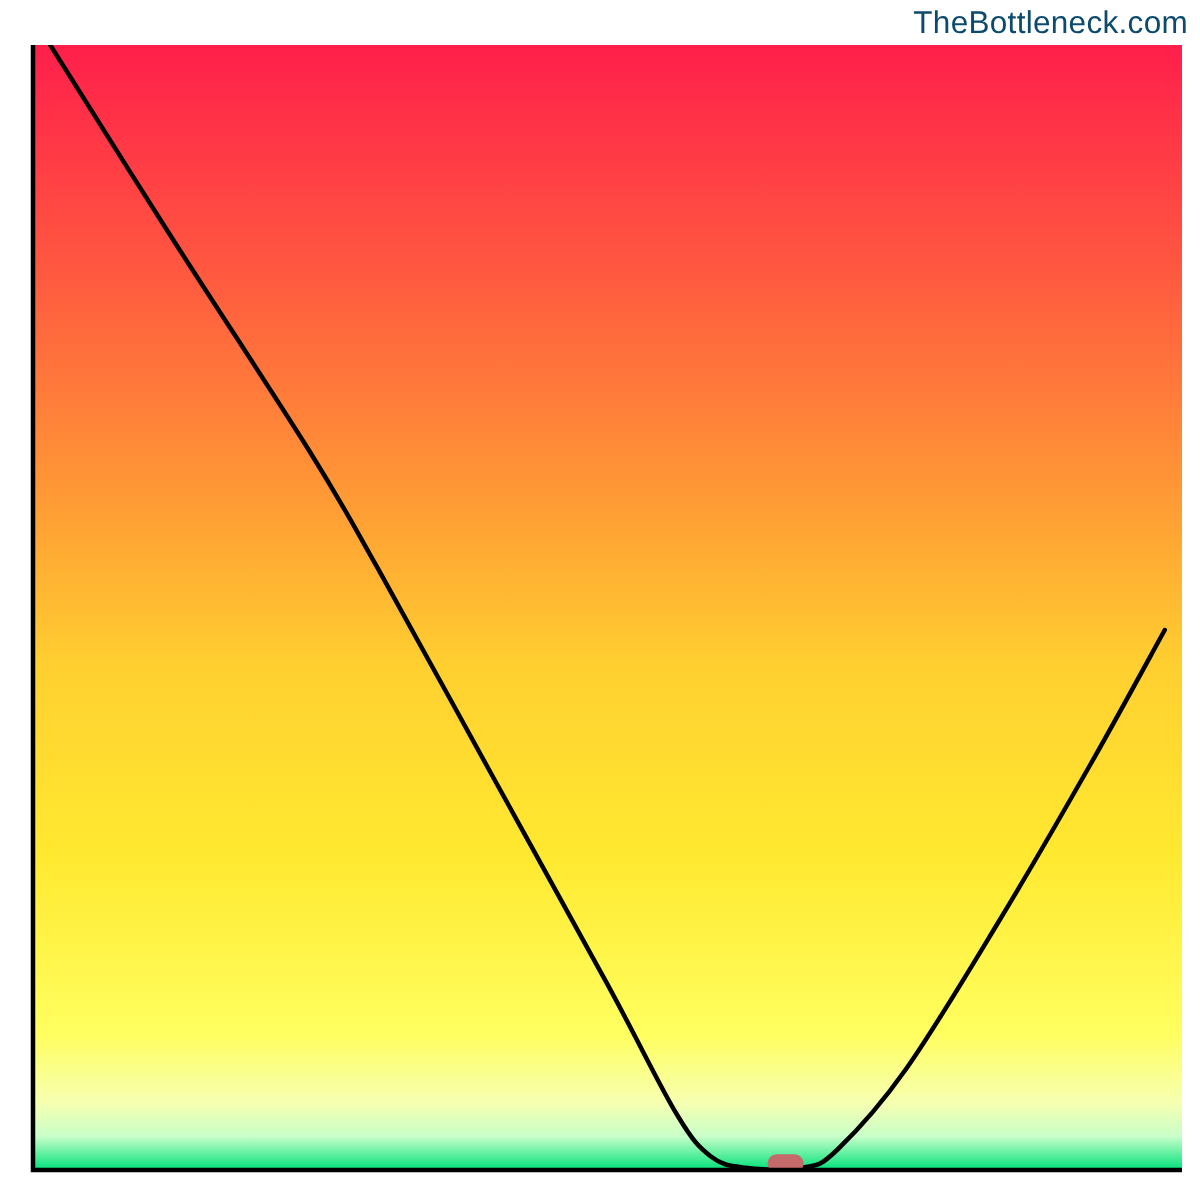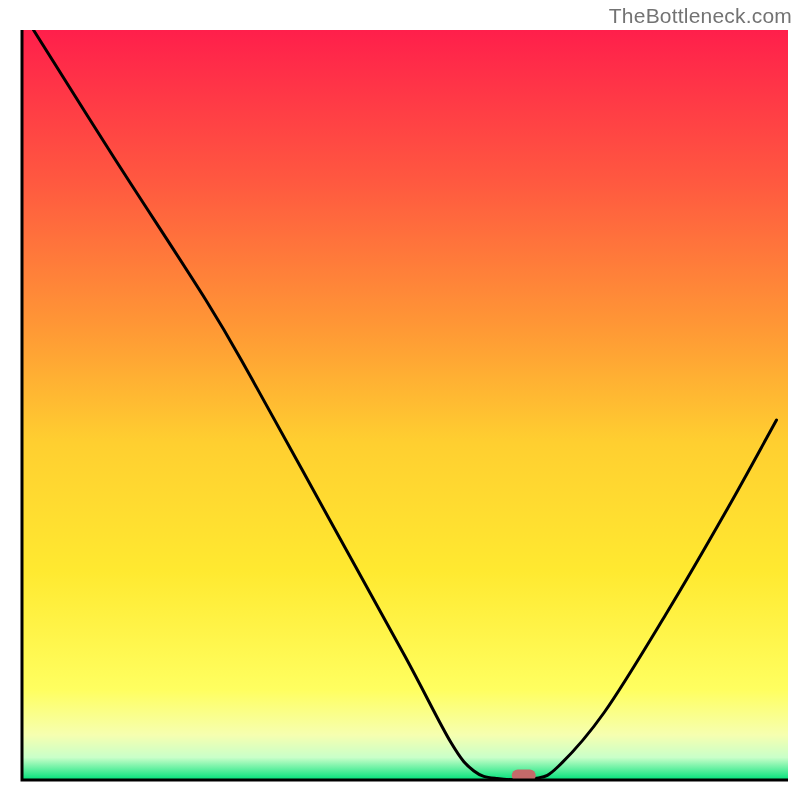--- a/index.html
+++ b/index.html
@@ -15,21 +15,21 @@
     position: relative;
     width: 800px;
     height: 800px;
   }
   .watermark {
     position: absolute;
     top: 4px;
     right: 8px;
     font-size: 21px;
     font-weight: 500;
-    color: #737373;
+    color: #0c4a6e;
     letter-spacing: 0.2px;
     z-index: 10;
   }
   svg.chart {
     position: absolute;
     left: 0;
     top: 0;
     width: 800px;
     height: 800px;
     display: block;

